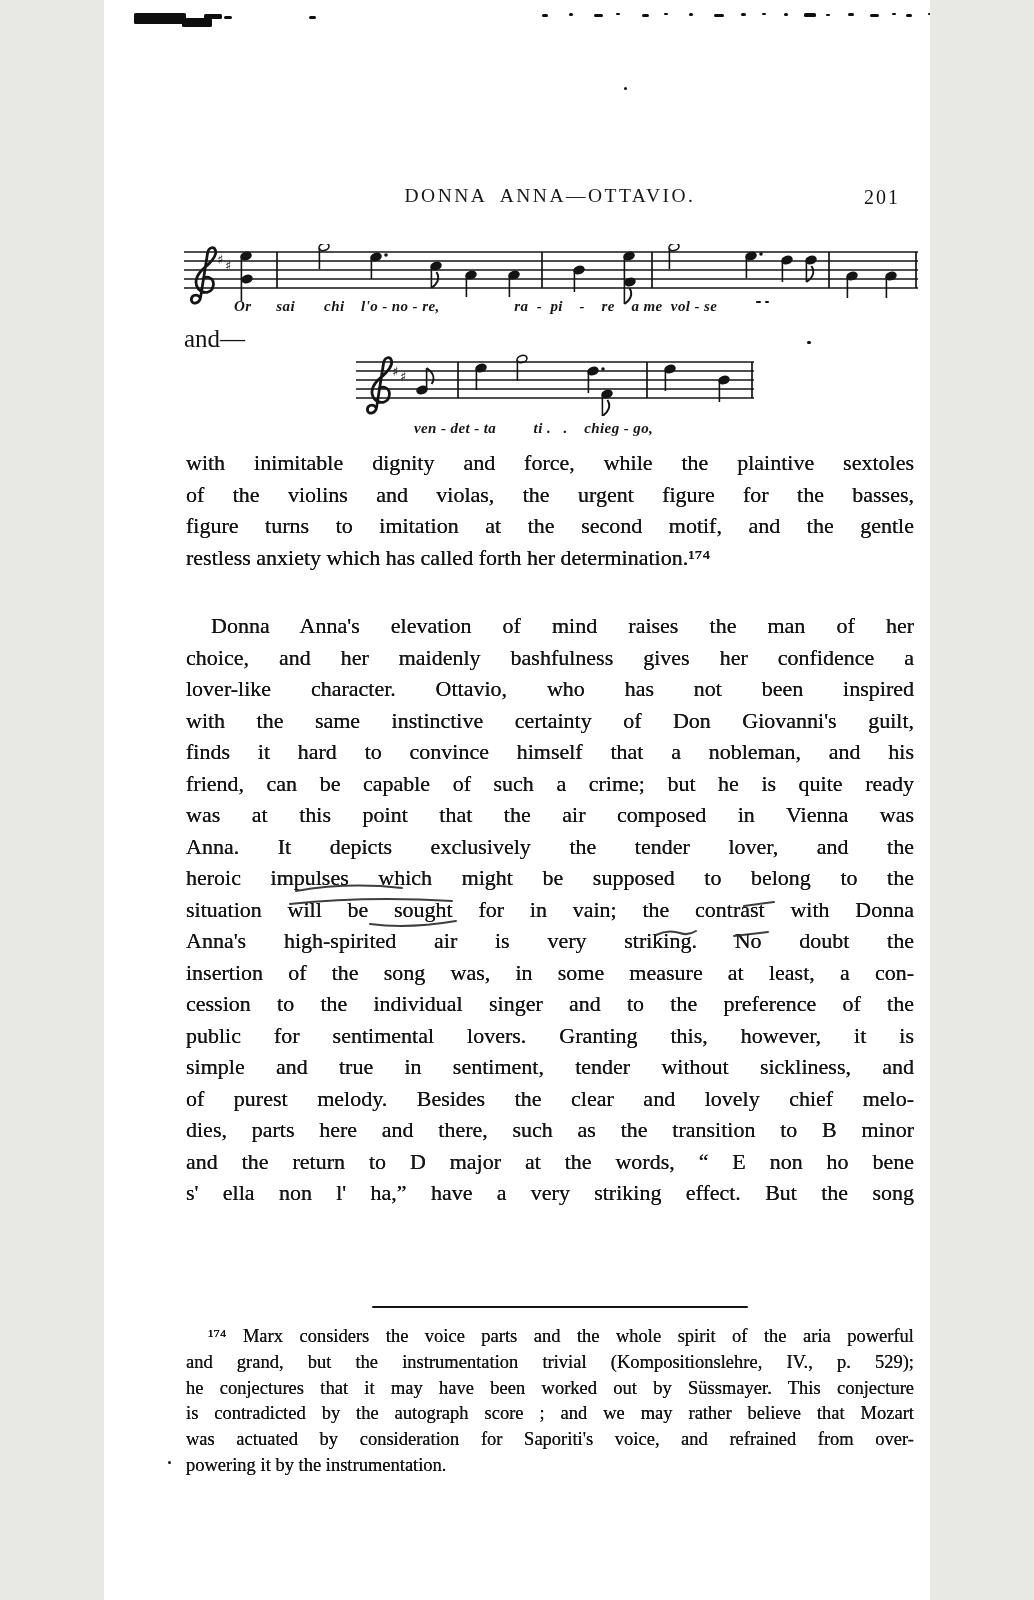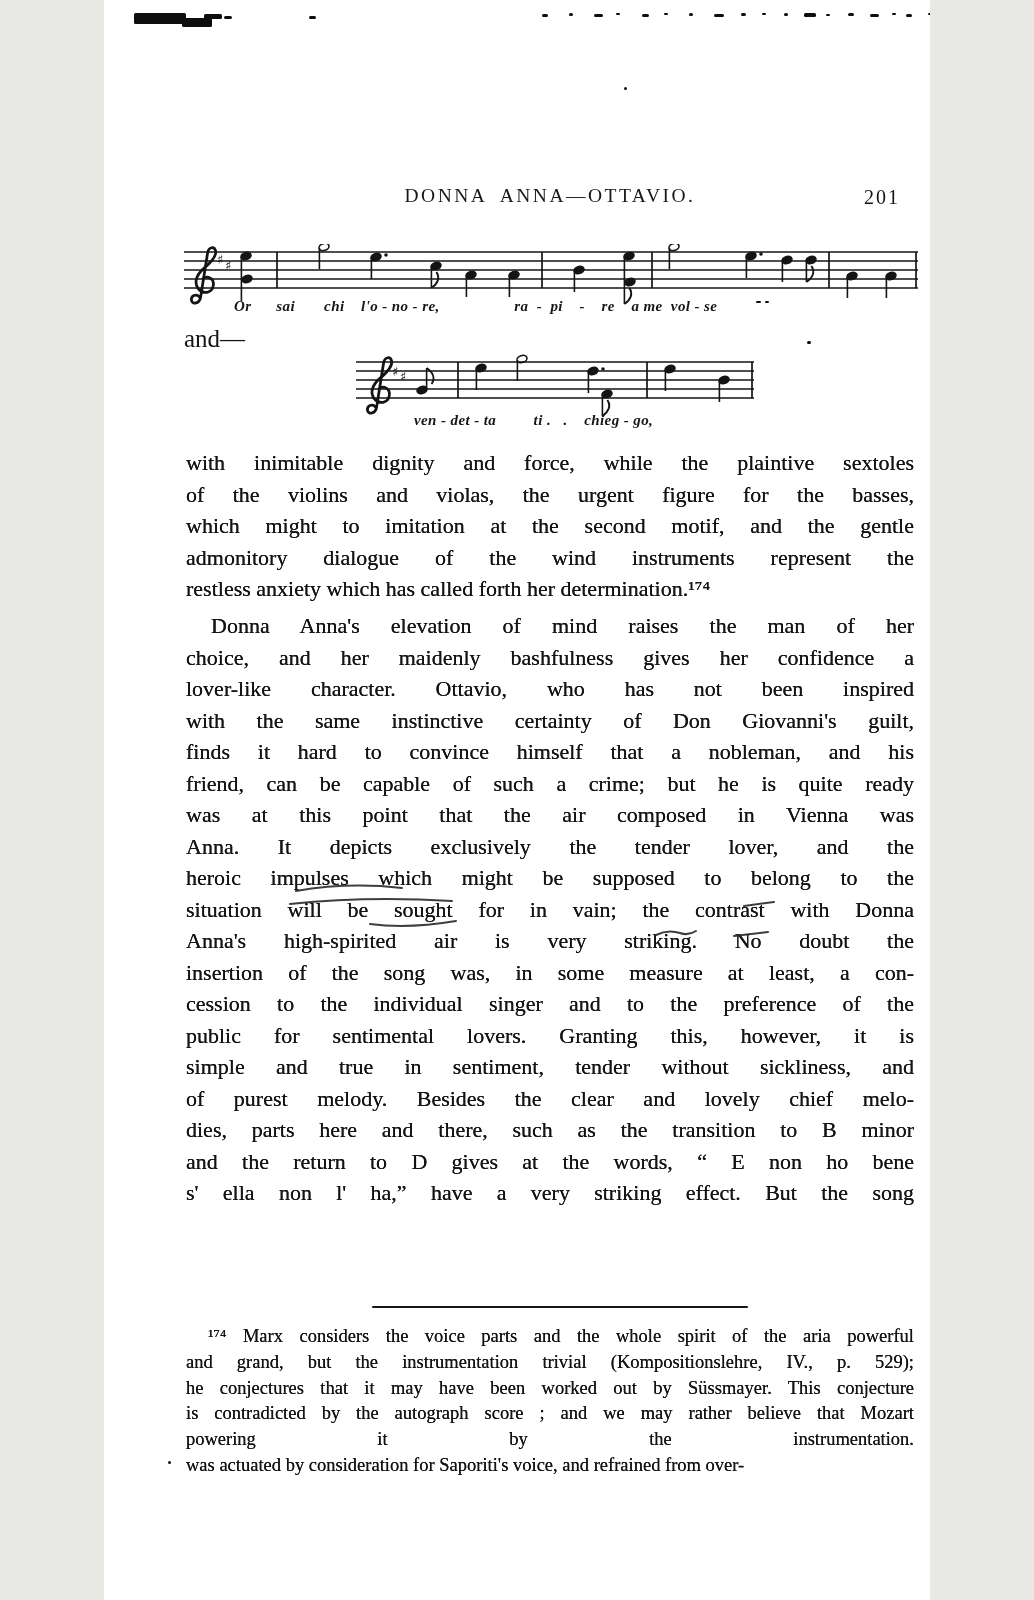--- a/index.html
+++ b/index.html
@@ -168,49 +168,48 @@
         <line x1="232.4" y1="20" x2="232.4" y2="41" stroke="#141414" stroke-width="1.6"></line>
         <circle cx="247" cy="17" r="1.8" fill="#141414"></circle>
         <ellipse cx="251" cy="42" rx="5.1" ry="3.5" transform="rotate(-18 251 42)" fill="#141414" stroke="#141414" stroke-width="1.6"></ellipse>
         <line x1="246.4" y1="43" x2="246.4" y2="64" stroke="#141414" stroke-width="1.6"></line>
         <path d="M246.4 64 C252.4 60 255.4 54 251.4 48" fill="none" stroke="#141414" stroke-width="2"></path>
         <ellipse cx="314" cy="17" rx="5.1" ry="3.5" transform="rotate(-18 314 17)" fill="#141414" stroke="#141414" stroke-width="1.6"></ellipse>
         <line x1="309.4" y1="18" x2="309.4" y2="39" stroke="#141414" stroke-width="1.6"></line>
         <ellipse cx="368" cy="28" rx="5.1" ry="3.5" transform="rotate(-18 368 28)" fill="#141414" stroke="#141414" stroke-width="1.6"></ellipse>
         <line x1="363.4" y1="29" x2="363.4" y2="50" stroke="#141414" stroke-width="1.6"></line>
       </svg>
-    <div class="lyrics" style="left:58px;top:60px;">ven - det - ta         ti .   .    chieg - go,</div>
+    <div class="lyrics" style="left:58px;top:68px;">ven - det - ta         ti .   .    chieg - go,</div>
   </div>
 
   <div id="para1" class="tblock para end-left">
       <div class="tline">with inimitable dignity and force, while the plaintive sextoles</div>
       <div class="tline">of the violins and violas, the urgent figure for the basses,</div>
-      <div class="tline">which might to imitation at the second motif, and the gentle</div>
-      <div class="tline">admonitory dialogue of the wind instruments represent the</div>
+      <div class="tline">figure turns to imitation at the second motif, and the gentle</div>
       <div class="tline">restless anxiety which has called forth her determination.¹⁷⁴</div>
     </div>
   <div id="para2" class="tblock para indent">
       <div class="tline">Donna Anna's elevation of mind raises the man of her</div>
       <div class="tline">choice, and her maidenly bashfulness gives her confidence a</div>
       <div class="tline">lover-like character.  Ottavio, who has not been inspired</div>
       <div class="tline">with the same instinctive certainty of Don Giovanni's guilt,</div>
       <div class="tline">finds it hard to convince himself that a nobleman, and his</div>
       <div class="tline">friend, can be capable of such a crime; but he is quite ready</div>
       <div class="tline">was at this point that the air composed in Vienna was</div>
       <div class="tline">Anna.  It depicts exclusively the tender lover, and the</div>
       <div class="tline">heroic impulses which might be supposed to belong to the</div>
       <div class="tline">situation will be sought for in vain; the contrast with Donna</div>
       <div class="tline">Anna's high-spirited air is very striking.  No doubt the</div>
       <div class="tline">insertion of the song was, in some measure at least, a con-</div>
       <div class="tline">cession to the individual singer and to the preference of the</div>
       <div class="tline">public for sentimental lovers.  Granting this, however, it is</div>
       <div class="tline">simple and true in sentiment, tender without sickliness, and</div>
       <div class="tline">of purest melody.  Besides the clear and lovely chief melo-</div>
       <div class="tline">dies, parts here and there, such as the transition to B minor</div>
-      <div class="tline">and the return to D gives at the words, “ E non ho bene</div>
+      <div class="tline">and the return to D major at the words, “ E non ho bene</div>
       <div class="tline">s' ella non l' ha,” have a very striking effect.  But the song</div>
     </div>
 
   <svg class="pencil-layer" width="1034" height="1600" viewBox="0 0 1034 1600">
     <g fill="none" stroke="#2a2a2a" stroke-width="2" stroke-linecap="round" opacity="0.9">
       <path d="M192 891 Q244 882 298 888"></path>
       <path d="M186 904 Q262 896 348 901"></path>
       <path d="M266 924 Q304 929 352 921"></path>
       <path d="M640 906 L670 902"></path>
       <path d="M552 935 Q564 929 576 933 Q584 936 592 931"></path>
@@ -228,17 +227,17 @@
       <path d="M98 14 C105 10 116 10 123 13"></path>
     </g>
   </svg>
 
   <div class="fn-rule"></div>
   <div id="footnote" class="tblock end-left">
       <div class="tline">¹⁷⁴ Marx considers the voice parts and the whole spirit of the aria powerful</div>
       <div class="tline">and grand, but the instrumentation trivial (Kompositionslehre, IV., p. 529);</div>
       <div class="tline">he conjectures that it may have been worked out by Süssmayer.  This conjecture</div>
       <div class="tline">is contradicted by the autograph score ; and we may rather believe that Mozart</div>
+      <div class="tline">was actuated by consideration for Saporiti's voice, and refrained from over-</div>
       <div class="tline">powering it by the instrumentation.</div>
-      <div class="tline">was actuated by consideration for Saporiti's voice, and refrained from over-</div>
     </div>
 
 </div>
 
 </body></html>

